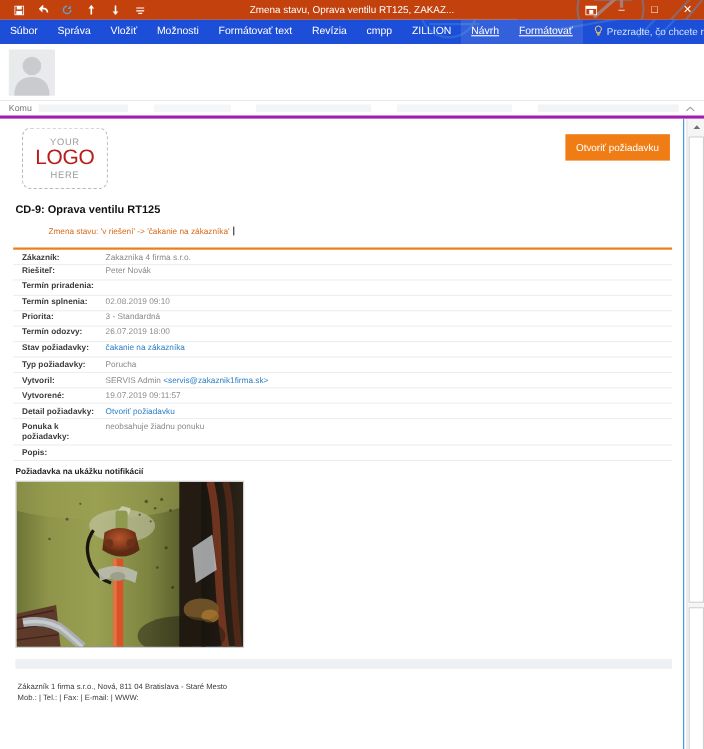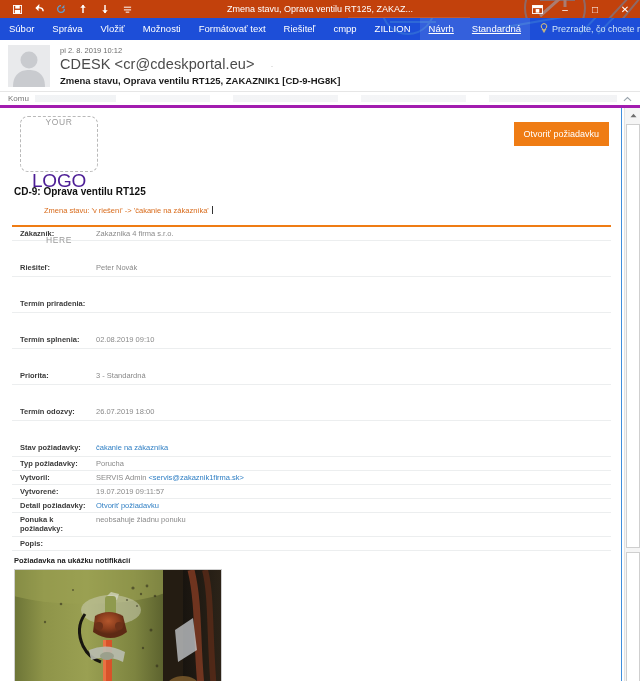--- a/index.html
+++ b/index.html
@@ -143,27 +143,26 @@
     overflow: hidden;
   }
 
   
   .top-row { display: flex; align-items: flex-start; justify-content: space-between; }
   .logo-box {
     width: 78px; height: 56px;
     border: 1px dashed #b9b9b9;
     border-radius: 8px;
     display: flex; flex-direction: column;
-    align-items: center; justify-content: flex-start;
+    align-items: center; justify-content: center;
     color: #9b9b9b;
     margin-left: 8px;
-    gap: 44px;
   }
   .logo-top { font-size: 8.5px; letter-spacing: .6px; }
-  .logo-mid { font-size: 19px; color: #4c1d95; line-height: 1.05; letter-spacing: -.2px;}
+  .logo-mid { font-size: 19px; color: #b91c1c; line-height: 1.05; letter-spacing: -.2px;}
   .logo-bot { font-size: 8.5px; letter-spacing: .6px; }
   .cta {
     background: #ef7c14;
     color: #ffffff;
     font-size: 9px;
     padding: 7px 10px;
     border: none;
     margin-top: 6px;
     margin-right: 2px;
     white-space: nowrap;
@@ -197,21 +196,21 @@
   .detail td.k {
     width: 78px;
     padding-left: 8px;
     font-weight: bold; color: #3b3b3b;
     white-space: nowrap;
   }
   .detail td.v { color: #8a8a8a; padding-left: 6px; }
   .detail td.v.strong { color: #2a2a2a; font-weight: bold; }
   .detail td.v.link { color: #2f7fc4; }
   .detail td.v .mail { color: #2f7fc4; }
-  .detail tr.tall td { padding-top: 22px; padding-bottom: 4px; margin-left: 20px; }
+  .detail tr.tall td { padding-top: 0; padding-bottom: 4px; margin-left: 20px; }
   .detail tr.wrap2 td.k { line-height: 1.25; white-space: normal; }
 
   
   .desc-title {
     font-size: 7.5px; font-weight: bold; color: #222;
     margin: 5px 0 4px 2px;
   }
   .photo {
     width: 208px; height: 152px;
     margin-left: 2px;
@@ -330,53 +329,46 @@
       <path d="M230 36 L268 -4 M248 36 L286 -4"></path>
       <path d="M150 30 L300 4"></path>
     </g>
   </svg>
 
   <div class="rb-tab">Súbor</div>
   <div class="rb-tab">Správa</div>
   <div class="rb-tab">Vložiť</div>
   <div class="rb-tab">Možnosti</div>
   <div class="rb-tab">Formátovať text</div>
-  <div class="rb-tab">Riešiteľ</div>
+  <div class="rb-tab">Revízia</div>
   <div class="rb-tab">cmpp</div>
   <div class="rb-tab">ZILLION</div>
 
   <div class="rb-ctxgroup">
     <div class="rb-tab ctx">Návrh</div>
-    <div class="rb-tab ctx">Standardná</div>
+    <div class="rb-tab ctx">Formátovať</div>
   </div>
 
   <div class="rb-tell">
     <span class="bulb">
       <svg width="8" height="10" viewBox="0 0 9 11">
           <path d="M4.5 0.6 A3 3 0 0 1 6.4 6 L6.4 7.5 L2.6 7.5 L2.6 6 A3 3 0 0 1 4.5 0.6 Z" fill="none" stroke="#ffd966" stroke-width="1"></path>
           <path d="M3 8.6 H6 M3.4 9.8 H5.6" stroke="#ffd966" stroke-width="1"></path>
         </svg>
     </span>
     <span>Prezradte, čo chcete robiť...</span>
   </div>
 </div>
 
 <div class="msg-head">
   <div class="avatar">
     <svg width="42" height="40" viewBox="0 0 42 40">
       <circle cx="21" cy="13" r="8.5" fill="#c9cbcf"></circle>
       <path d="M5 40 C5 27 12.5 23 21 23 C29.5 23 37 27 37 40 Z" fill="#c9cbcf"></path>
     </svg>
-  </div>
-  <div class="msg-head-text">
-    <div class="mh-date">pi 2. 8. 2019 10:12</div>
-    <div class="mh-from">
-      <span>CDESK &lt;cr@cdeskportal.eu&gt;</span><span class="dot">·</span>
-    </div>
-    <div class="mh-subject">Zmena stavu, Oprava ventilu RT125, ZAKAZNIK1 [CD-9-HG8K]</div>
   </div>
 </div>
 
 <div class="komu-row">
   <span class="komu-label">Komu</span>
   <span class="komu-blur"></span>
   <span class="komu-chev">
     <svg width="9" height="6" viewBox="0 0 10 6">
         <path d="M1 5 L5 1.4 L9 5" fill="none" stroke="#9aa4ad" stroke-width="1.2"></path>
       </svg>

